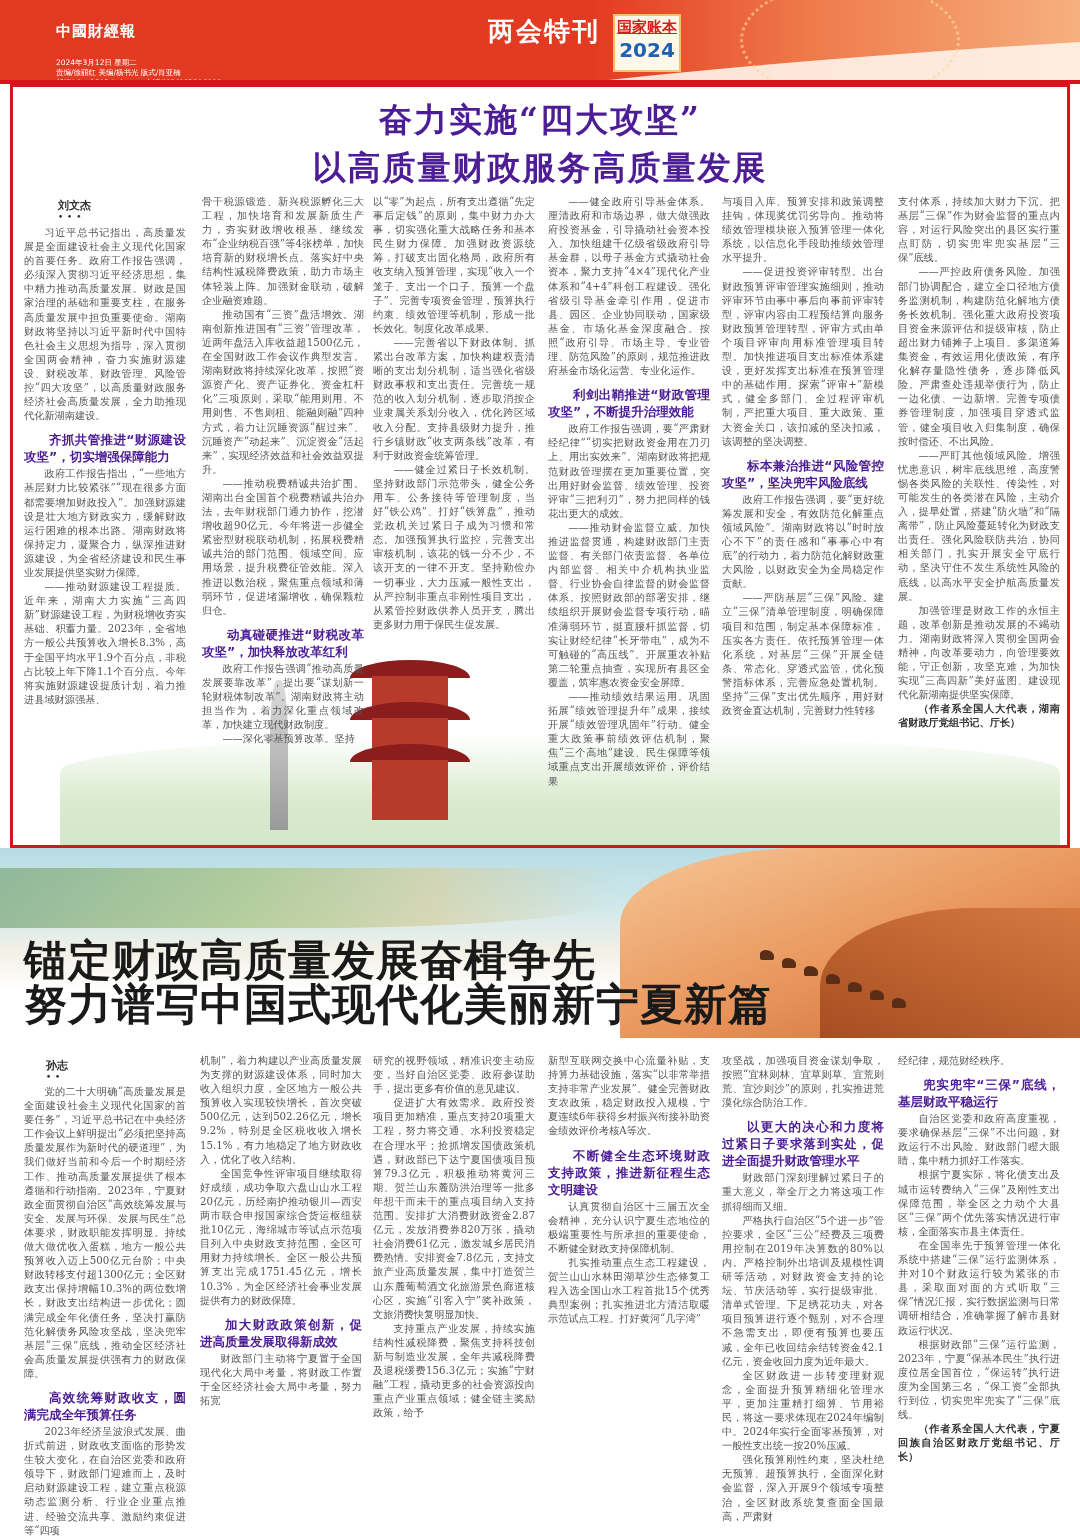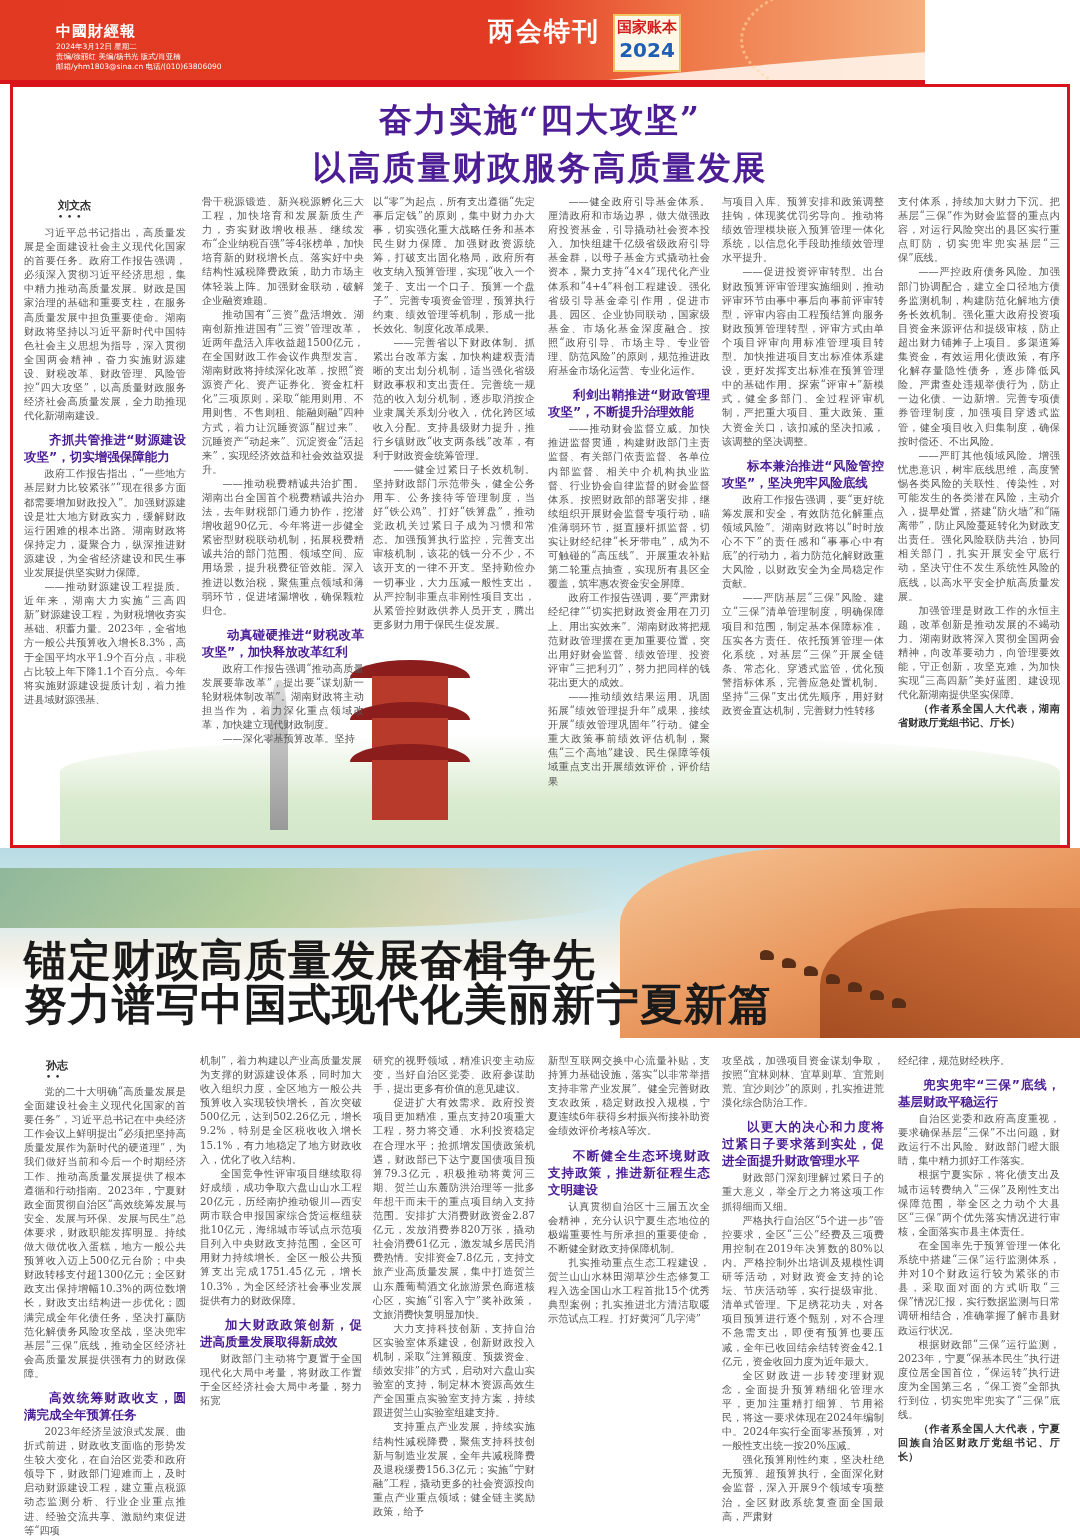--- a/index.html
+++ b/index.html
@@ -1,24 +1,24 @@
 <!DOCTYPE html>
 <html><head>
 <meta charset="utf-8">
 <style>
 *{margin:0;padding:0;box-sizing:border-box;}
 body{width:1080px;height:1539px;background:#fff;font-family:"DejaVu Serif",serif;color:#444;overflow:hidden;position:relative;}
-.masthead{position:absolute;left:0;top:0;width:925px;height:84px;background:linear-gradient(90deg,#e23a22 0%,#e33b23 55%,#ef7a4a 75%,#f6b07f 100%);overflow:hidden;}
+.masthead{position:absolute;left:0;top:0;width:1080px;height:84px;background:linear-gradient(90deg,#e23a22 0%,#e33b23 55%,#ef7a4a 75%,#f6b07f 100%);overflow:hidden;}
 .masthead .swoosh{position:absolute;left:280px;top:60px;width:900px;height:60px;background:#fff3ea;border-radius:100% 0 0 0;transform:rotate(-3deg);opacity:.9;}
 .masthead .redline{position:absolute;left:0;top:80px;width:1080px;height:4px;background:#d8141a;}
 .paper-name{position:absolute;left:56px;top:22px;font-size:15px;color:#fff;font-weight:bold;letter-spacing:1px;}
-.meta{position:absolute;left:56px;top:42px;font-family:"DejaVu Sans",sans-serif;font-size:7.5px;line-height:10px;color:#fff;}
+.meta{position:absolute;left:56px;top:58px;font-family:"DejaVu Sans",sans-serif;font-size:7.5px;line-height:10px;color:#fff;}
 .special{position:absolute;left:488px;top:14px;font-size:26px;color:#fff;font-weight:bold;letter-spacing:2px;}
 .badge{position:absolute;left:613px;top:14px;width:68px;height:58px;background:#fff8e8;border:2px solid #f1c560;text-align:center;}
-.badge .b1{font-size:15px;color:#d41e1e;font-weight:bold;line-height:22px;}
+.badge .b1{font-size:15px;color:#d41e1e;font-weight:bold;line-height:22px;text-decoration:underline;}
 .badge .b2{font-family:"DejaVu Sans",sans-serif;font-size:20px;color:#1f5fb3;font-weight:bold;line-height:24px;}
 .emblem{position:absolute;left:740px;top:-20px;width:220px;height:120px;border-radius:50%;border:3px dotted #ffd79a;opacity:.6;}
 .framebox{position:absolute;left:10px;top:84px;width:1060px;height:764px;border:3px solid #d8141a;}
 .headline1{position:absolute;left:0;top:96px;width:1080px;text-align:center;font-size:33px;font-weight:bold;color:#4c1d95;line-height:48px;letter-spacing:2px;}
 .byline{position:absolute;font-size:11px;font-weight:bold;color:#333;}
 .byline .dots{display:block;font-size:8px;letter-spacing:4px;line-height:6px;color:#333;}
 .col{position:absolute;font-size:10.2px;line-height:14.1px;color:#555;text-align:justify;}
 .col p{text-indent:2em;}
 .col h3{font-family:"DejaVu Sans",sans-serif;font-size:12.5px;line-height:17px;color:#4c1d95;font-weight:bold;margin:8px 0 2px;text-indent:2em;}
 .col .sign{font-family:"DejaVu Sans",sans-serif;font-weight:bold;color:#333;}
@@ -95,22 +95,22 @@
 
 <div class="col" style="left:373px;top:195px;width:162px;">
   <p style="text-indent:0">以“零”为起点，所有支出遵循“先定事后定钱”的原则，集中财力办大事，切实强化重大战略任务和基本民生财力保障。加强财政资源统筹，打破支出固化格局，政府所有收支纳入预算管理，实现“收入一个笼子、支出一个口子、预算一个盘子”。完善专项资金管理，预算执行约束、绩效管理等机制，形成一批长效化、制度化改革成果。</p>
   <p>——完善省以下财政体制。抓紧出台改革方案，加快构建权责清晰的支出划分机制，适当强化省级财政事权和支出责任。完善统一规范的收入划分机制，逐步取消按企业隶属关系划分收入，优化跨区域收入分配。支持县级财力提升，推行乡镇财政“收支两条线”改革，有利于财政资金统筹管理。</p>
   <p>——健全过紧日子长效机制。坚持财政部门示范带头，健全公务用车、公务接待等管理制度，当好“铁公鸡”、打好“铁算盘”，推动党政机关过紧日子成为习惯和常态。加强预算执行监控，完善支出审核机制，该花的钱一分不少，不该开支的一律不开支。坚持勤俭办一切事业，大力压减一般性支出，从严控制非重点非刚性项目支出，从紧管控财政供养人员开支，腾出更多财力用于保民生促发展。</p>
 </div>
 
 <div class="col" style="left:548px;top:195px;width:162px;">
   <p>——健全政府引导基金体系。厘清政府和市场边界，做大做强政府投资基金，引导撬动社会资本投入。加快组建千亿级省级政府引导基金群，以母子基金方式撬动社会资本，聚力支持“4×4”现代化产业体系和“4+4”科创工程建设。强化省级引导基金牵引作用，促进市县、园区、企业协同联动，国家级基金、市场化基金深度融合。按照“政府引导、市场主导、专业管理、防范风险”的原则，规范推进政府基金市场化运营、专业化运作。</p>
   <h3>利剑出鞘推进“财政管理攻坚”，不断提升治理效能</h3>
+  <p>政府工作报告强调，要“严肃财经纪律”“切实把财政资金用在刀刃上、用出实效来”。湖南财政将把规范财政管理摆在更加重要位置，突出用好财会监督、绩效管理、投资评审“三把利刃”，努力把同样的钱花出更大的成效。</p>
   <p>——推动财会监督立威。加快推进监督贯通，构建财政部门主责监督、有关部门依责监督、各单位内部监督、相关中介机构执业监督、行业协会自律监督的财会监督体系。按照财政部的部署安排，继续组织开展财会监督专项行动，瞄准薄弱环节，挺直腰杆抓监督，切实让财经纪律“长牙带电”，成为不可触碰的“高压线”。开展重农补贴第二轮重点抽查，实现所有县区全覆盖，筑牢惠农资金安全屏障。</p>
-  <p>政府工作报告强调，要“严肃财经纪律”“切实把财政资金用在刀刃上、用出实效来”。湖南财政将把规范财政管理摆在更加重要位置，突出用好财会监督、绩效管理、投资评审“三把利刃”，努力把同样的钱花出更大的成效。</p>
   <p>——推动绩效结果运用。巩固拓展“绩效管理提升年”成果，接续开展“绩效管理巩固年”行动。健全重大政策事前绩效评估机制，聚焦“三个高地”建设、民生保障等领域重点支出开展绩效评价，评价结果</p>
 </div>
 
 <div class="col" style="left:722px;top:195px;width:162px;">
   <p style="text-indent:0">与项目入库、预算安排和政策调整挂钩，体现奖优罚劣导向。推动将绩效管理模块嵌入预算管理一体化系统，以信息化手段助推绩效管理水平提升。</p>
   <p>——促进投资评审转型。出台财政预算评审管理实施细则，推动评审环节由事中事后向事前评审转型，评审内容由工程预结算向服务财政预算管理转型，评审方式由单个项目评审向用标准管理项目转型。加快推进项目支出标准体系建设，更好发挥支出标准在预算管理中的基础作用。探索“评审+”新模式，健全多部门、全过程评审机制，严把重大项目、重大政策、重大资金关口，该扣减的坚决扣减，该调整的坚决调整。</p>
   <h3>标本兼治推进“风险管控攻坚”，坚决兜牢风险底线</h3>
   <p>政府工作报告强调，要“更好统筹发展和安全，有效防范化解重点领域风险”。湖南财政将以“时时放心不下”的责任感和“事事心中有底”的行动力，着力防范化解财政重大风险，以财政安全为全局稳定作贡献。</p>
   <p>——严防基层“三保”风险。建立“三保”清单管理制度，明确保障项目和范围，制定基本保障标准，压实各方责任。依托预算管理一体化系统，对基层“三保”开展全链条、常态化、穿透式监管，优化预警指标体系，完善应急处置机制。坚持“三保”支出优先顺序，用好财政资金直达机制，完善财力性转移</p>
 </div>
@@ -157,21 +157,20 @@
 <div class="col" style="left:200px;top:1054px;width:162px;">
   <p style="text-indent:0">机制”，着力构建以产业高质量发展为支撑的财源建设体系，同时加大收入组织力度，全区地方一般公共预算收入实现较快增长，首次突破500亿元，达到502.26亿元，增长9.2%，特别是全区税收收入增长15.1%，有力地稳定了地方财政收入，优化了收入结构。</p>
   <p>全国竞争性评审项目继续取得好成绩，成功争取六盘山山水工程20亿元，历经南护推动银川—西安两市联合申报国家综合货运枢纽获批10亿元，海绵城市等试点示范项目列入中央财政支持范围，全区可用财力持续增长。全区一般公共预算支出完成1751.45亿元，增长10.3%，为全区经济社会事业发展提供有力的财政保障。</p>
   <h3>加大财政政策创新，促进高质量发展取得新成效</h3>
   <p>财政部门主动将宁夏置于全国现代化大局中考量，将财政工作置于全区经济社会大局中考量，努力拓宽</p>
 </div>
 
 <div class="col" style="left:373px;top:1054px;width:162px;">
   <p style="text-indent:0">研究的视野领域，精准识变主动应变，当好自治区党委、政府参谋助手，提出更多有价值的意见建议。</p>
   <p>促进扩大有效需求。政府投资项目更加精准，重点支持20项重大工程，努力将交通、水利投资稳定在合理水平；抢抓增发国债政策机遇，财政部已下达宁夏国债项目预算79.3亿元，积极推动将黄河三期、贺兰山东麓防洪治理等一批多年想干而未干的重点项目纳入支持范围。安排扩大消费财政资金2.87亿元，发放消费券820万张，撬动社会消费61亿元，激发城乡居民消费热情。安排资金7.8亿元，支持文旅产业高质量发展，集中打造贺兰山东麓葡萄酒文化旅游景色廊道核心区，实施“引客入宁”奖补政策，文旅消费快复明显加快。</p>
-  <p>大力支持科技创新，支持自治区实验室体系建设，创新财政投入机制，采取“注算额度、预拨资金、绩效安排”的方式，启动对六盘山实验室的支持，制定林木资源高效生产全国重点实验室支持方案，持续跟进贺兰山实验室组建支持。</p>
   <p>支持重点产业发展，持续实施结构性减税降费，聚焦支持科技创新与制造业发展，全年共减税降费及退税缓费156.3亿元；实施“宁财融”工程，撬动更多的社会资源投向重点产业重点领域；健全链主奖励政策，给予</p>
 </div>
 
 <div class="col" style="left:548px;top:1054px;width:162px;">
   <p style="text-indent:0">新型互联网交换中心流量补贴，支持算力基础设施，落实“以非常举措支持非常产业发展”。健全完善财政支农政策，稳定财政投入规模，宁夏连续6年获得乡村振兴衔接补助资金绩效评价考核A等次。</p>
   <h3>不断健全生态环境财政支持政策，推进新征程生态文明建设</h3>
   <p>认真贯彻自治区十三届五次全会精神，充分认识宁夏生态地位的极端重要性与所承担的重要使命，不断健全财政支持保障机制。</p>
   <p>扎实推动重点生态工程建设，贺兰山山水林田湖草沙生态修复工程入选全国山水工程首批15个优秀典型案例；扎实推进北方清洁取暖示范试点工程。打好黄河“几字湾”</p>
 </div>
 

